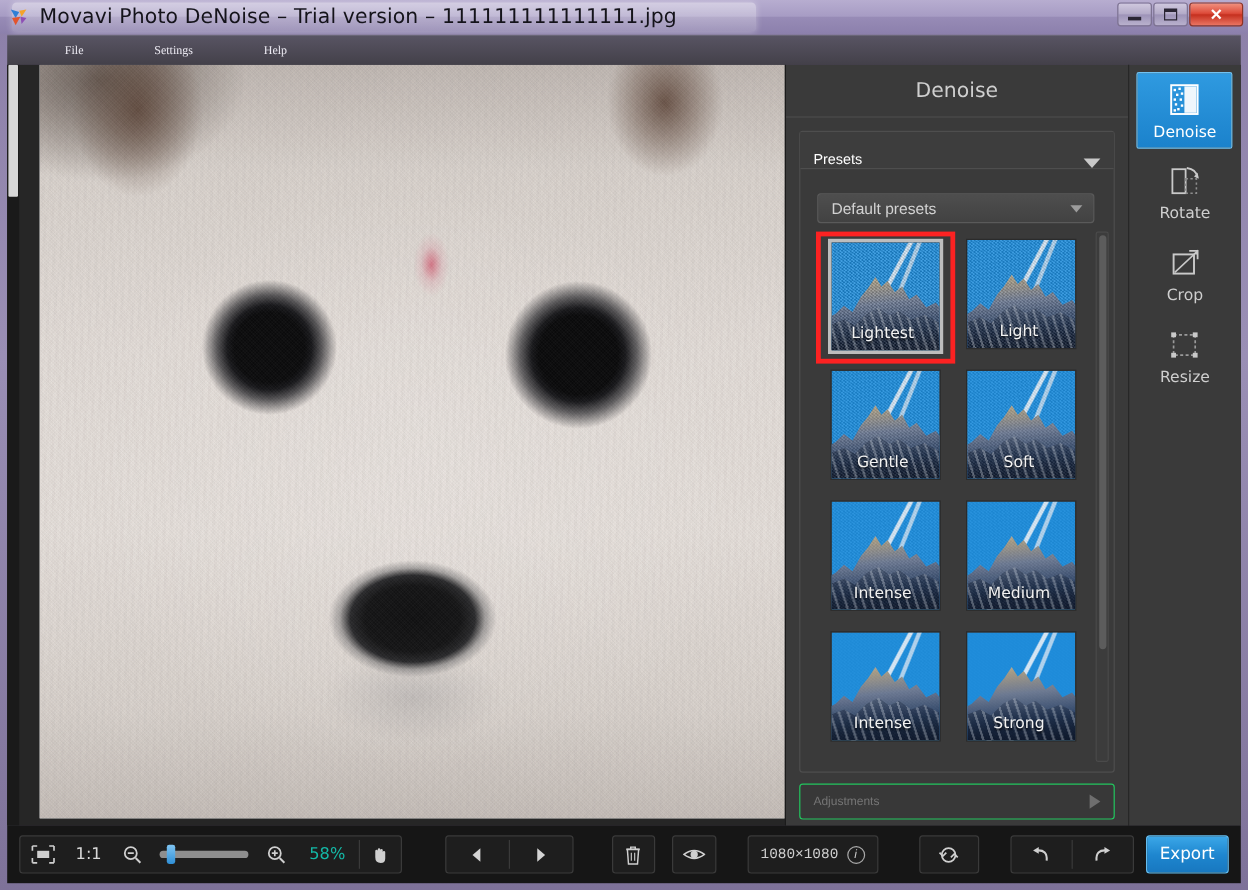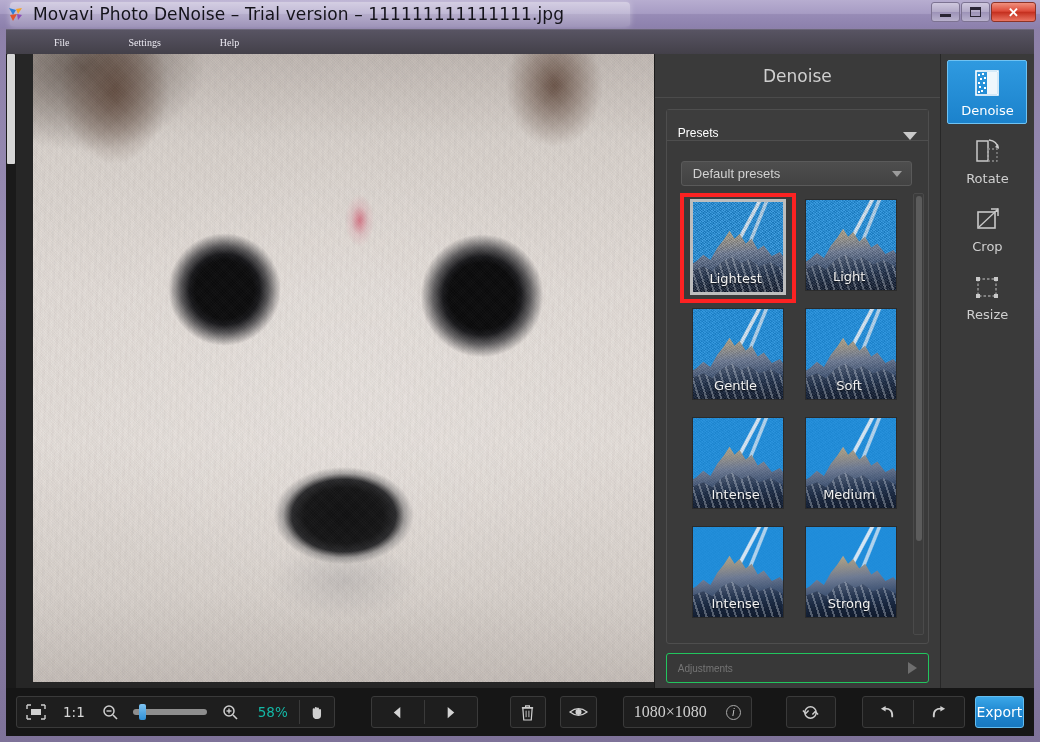--- a/index.html
+++ b/index.html
@@ -380,21 +380,21 @@
   }
   #zoom-handle {
     position: absolute; left: 6px; top: -5px;
     width: 7px; height: 16px;
     background: linear-gradient(180deg,#7fc4f2,#2f8fd6);
     border-radius: 2px;
   }
   #zoom-value { color: #14b8a6; font-size: 13.5px; padding: 0 11px; font-family: "DejaVu Sans", sans-serif; }
   #ratio-text { color: #d8d8d8; font-size: 13.5px; font-family: "DejaVu Sans", sans-serif; }
   #res-group { padding: 0 10px; }
-  #res-text { color: #d0d0d0; font-size: 16px; margin-right: 19px; font-family: Liberation Serif, serif; }
+  #res-text { color: #d0d0d0; font-size: 12px; margin-right: 7px; font-family: Liberation Mono, monospace; }
   .info-circle {
     width: 15px; height: 15px; border-radius: 50%;
     border: 1px solid #aaa; color: #ccc;
     font-size: 10px; line-height: 13px; text-align: center;
     font-style: italic;
   }
   #export-btn {
     margin-left: auto;
     width: 124px; height: 32px;
     background: linear-gradient(180deg,#3ba7e8 0%,#1e86cf 52%,#1878c0 100%);

